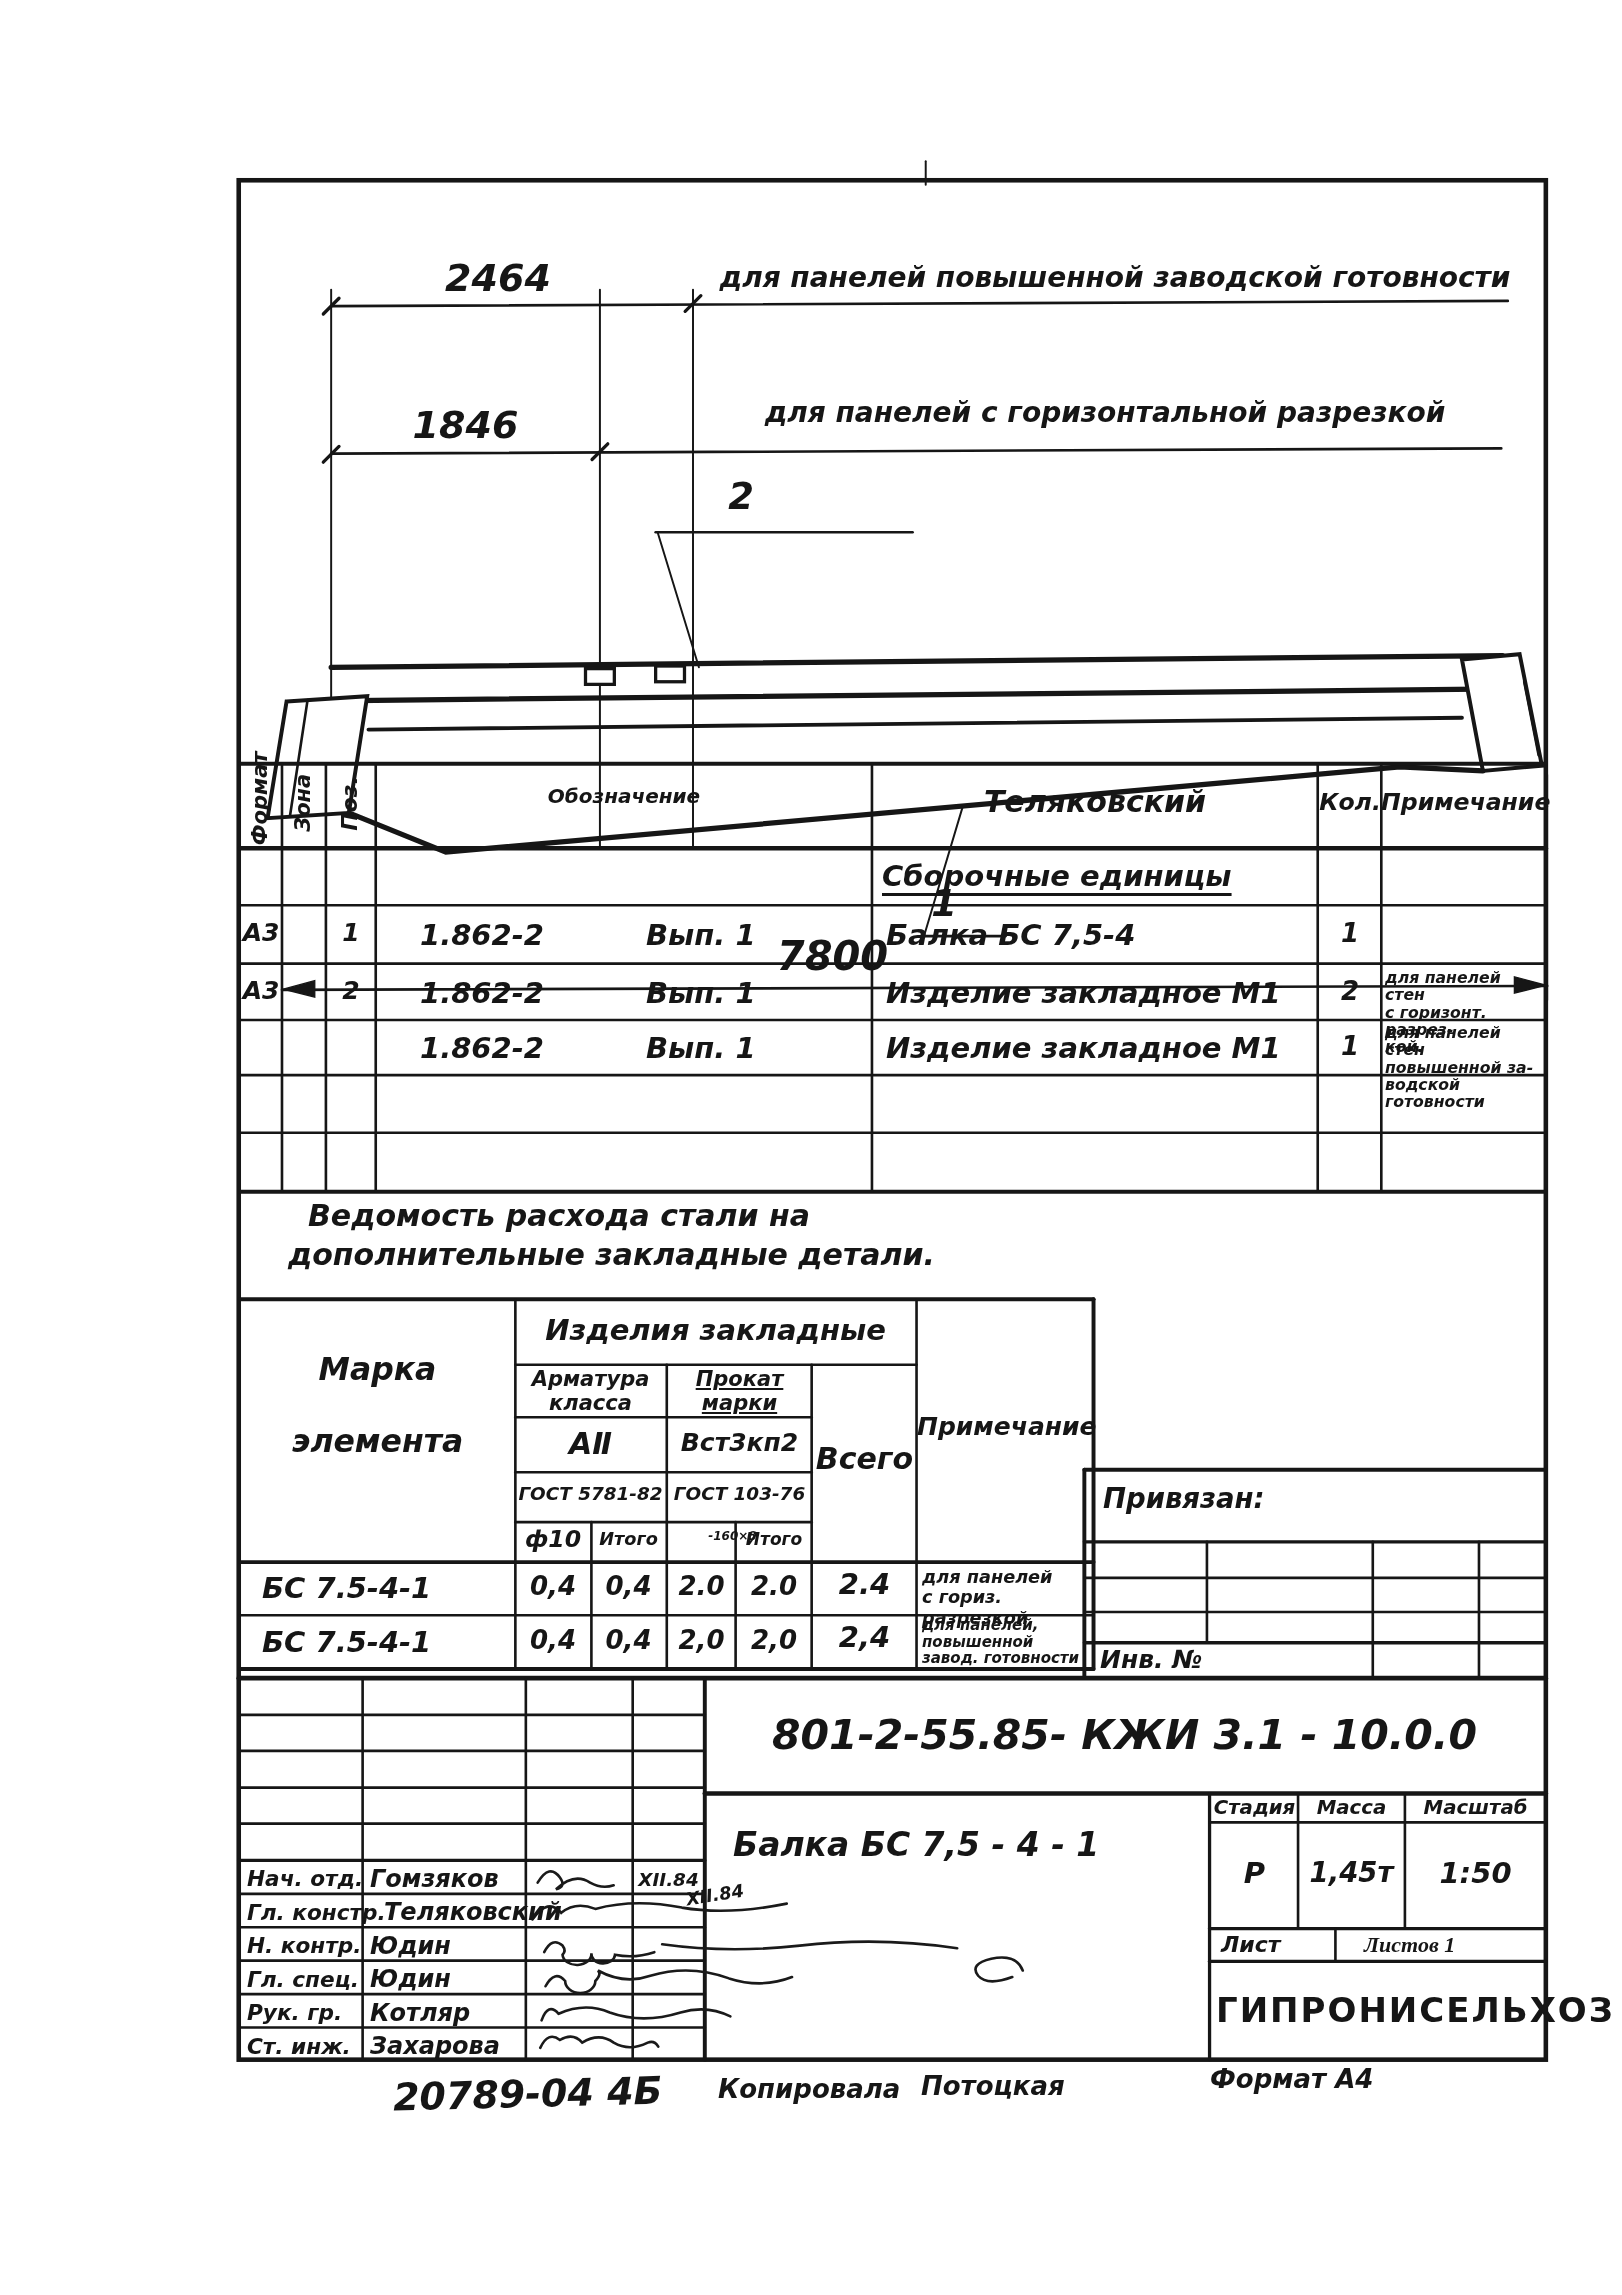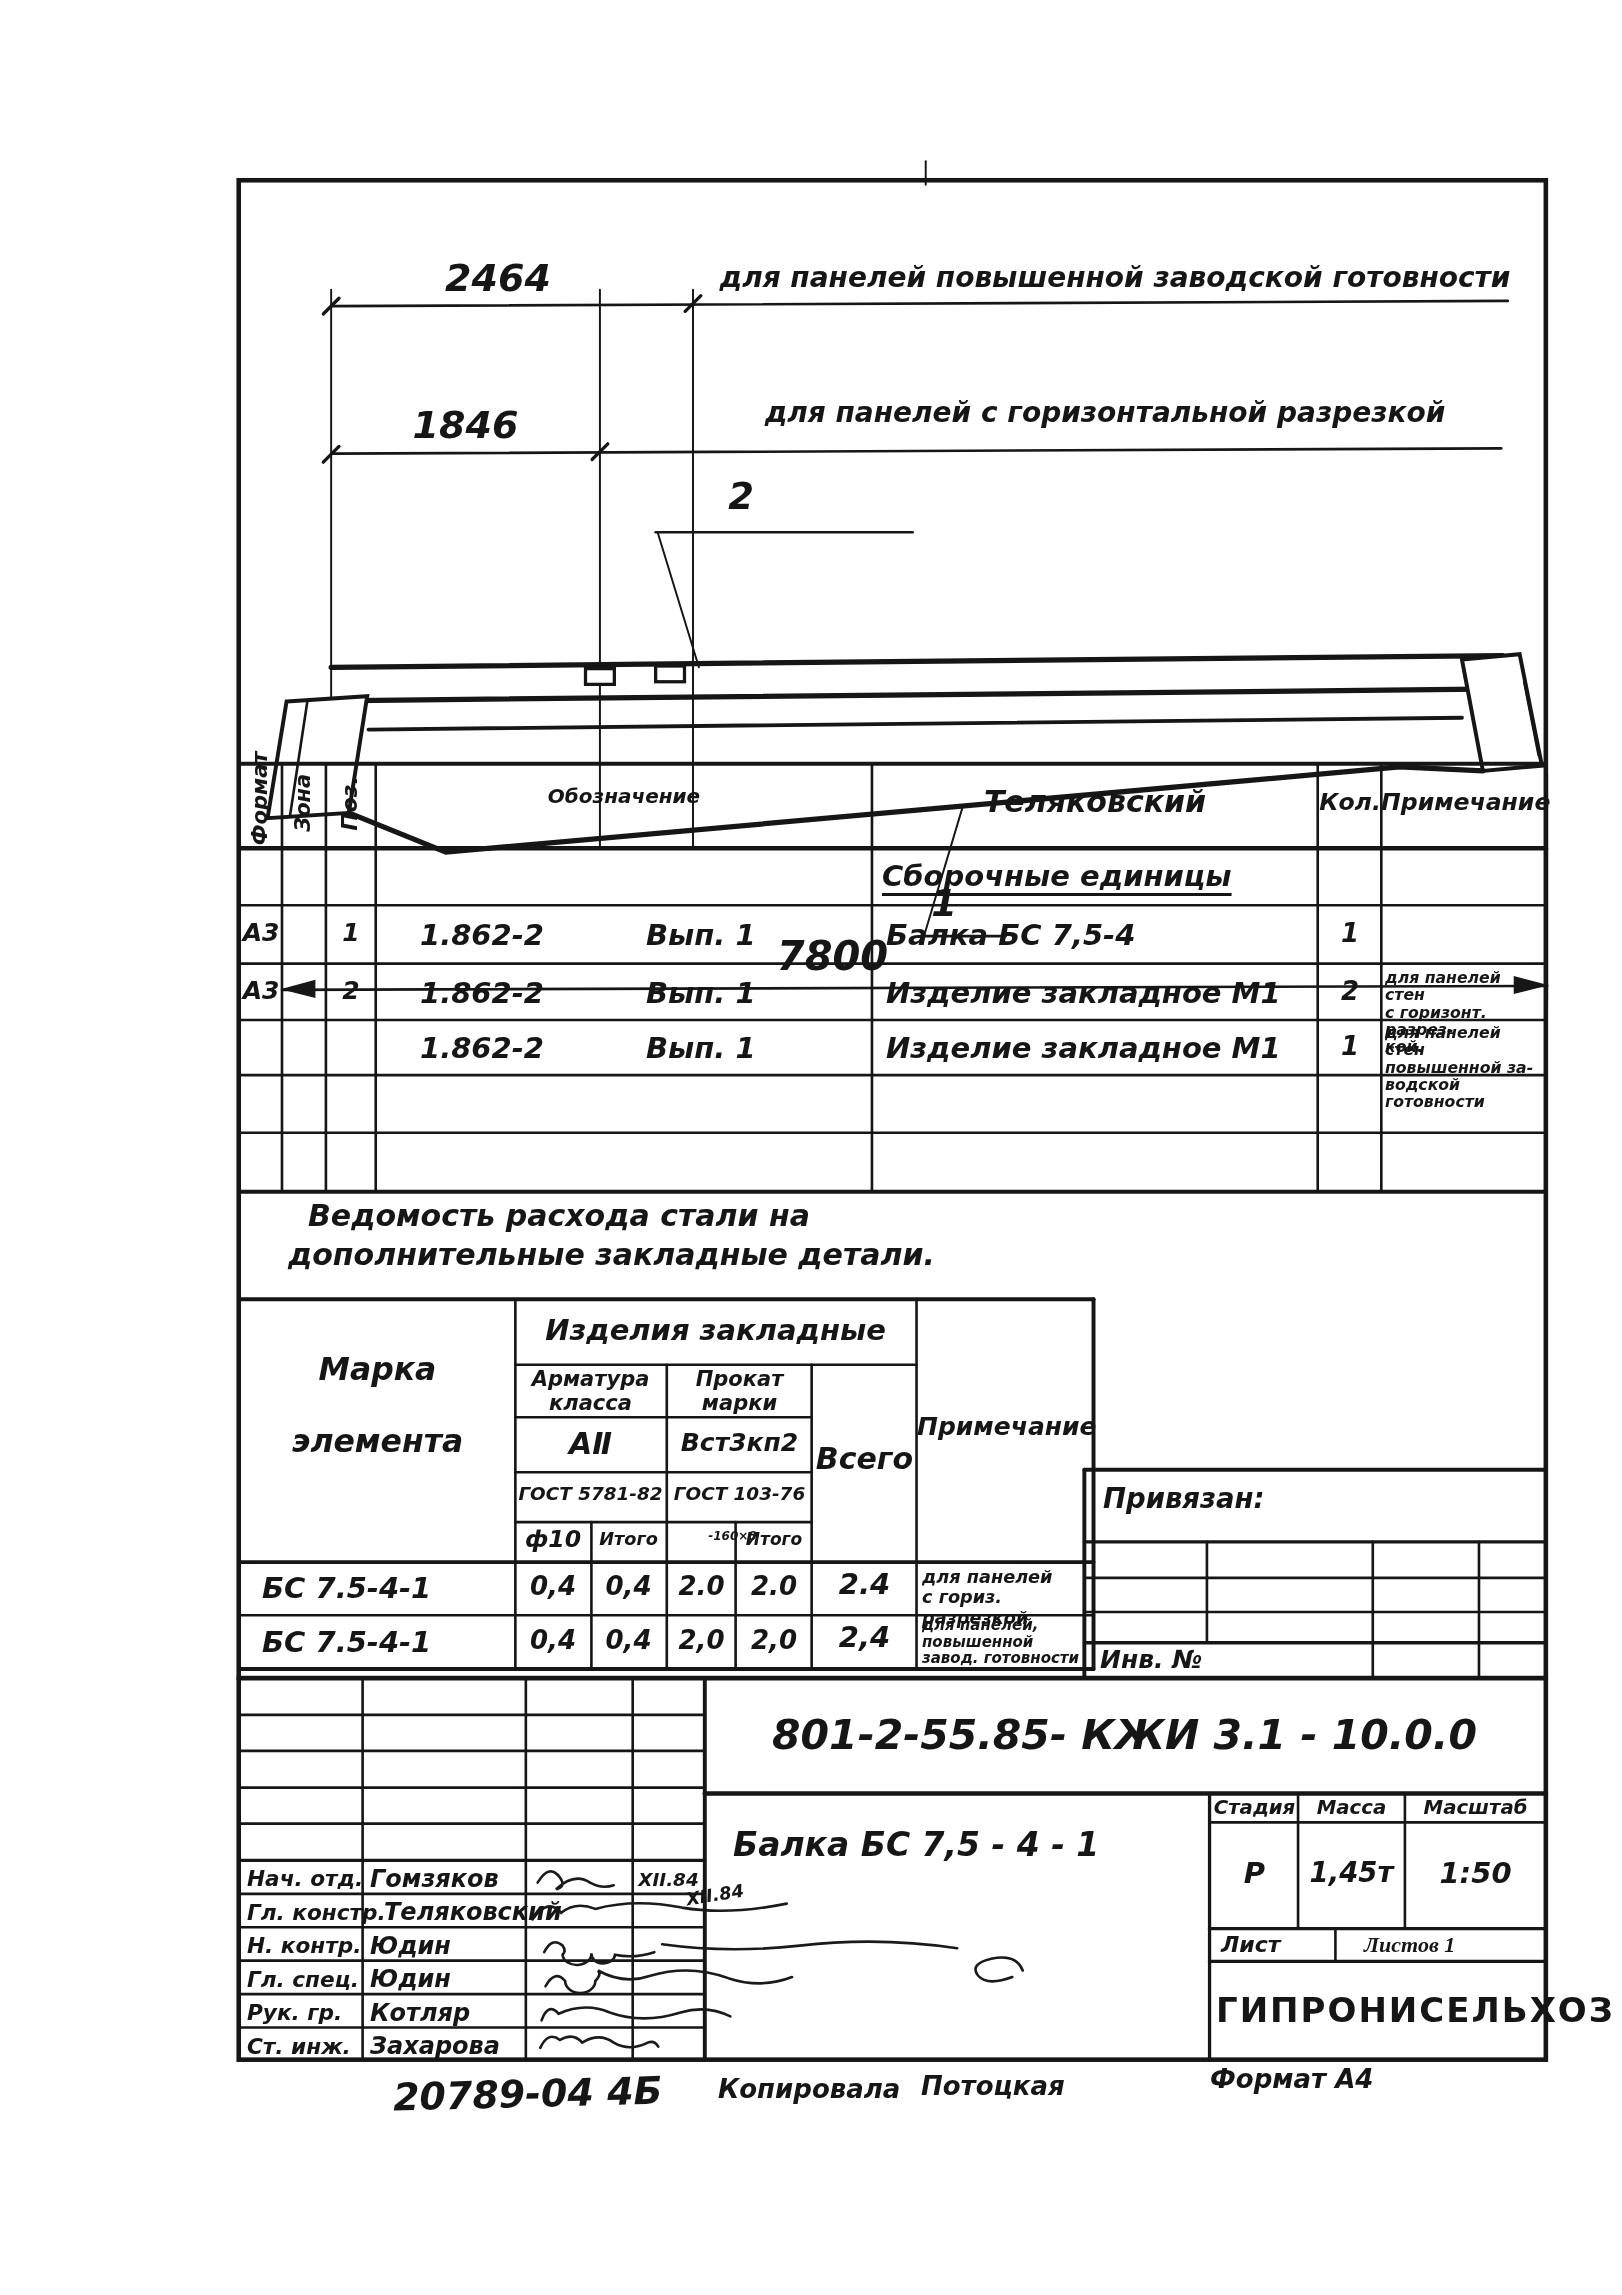--- a/index.html
+++ b/index.html
@@ -183,21 +183,21 @@
 водской готовности</div>
 
   <div class="t" style="left:308px;top:1199px;font-size:30px;">Ведомость расхода стали на</div>
   <div class="t" style="left:288px;top:1238px;font-size:30px;">дополнительные закладные детали.</div>
 
   <div class="t ctr" style="left:240px;top:1352px;width:275px;font-size:31.5px;">Марка</div>
   <div class="t ctr" style="left:240px;top:1424px;width:275px;font-size:31.5px;">элемента</div>
   <div class="t ctr" style="left:515px;top:1314px;width:401px;font-size:29px;">Изделия закладные</div>
   <div class="t ctr pre" style="left:515px;top:1368px;width:151px;font-size:21px;white-space:pre-line;">Арматура
 класса</div>
-  <div class="t ctr pre" style="left:667px;top:1368px;width:145px;font-size:21px;white-space:pre-line;">Прокат
+  <div class="t ctr pre" style="left:667px;top:1368px;width:145px;font-size:21px;white-space:pre-line;text-decoration:underline;">Прокат
 марки</div>
   <div class="t ctr" style="left:515px;top:1427px;width:151px;font-size:30px;">АⅡ</div>
   <div class="t ctr" style="left:667px;top:1429px;width:145px;font-size:25px;">Вст3кп2</div>
   <div class="t ctr" style="left:515px;top:1484px;width:151px;font-size:18.4px;">ГОСТ 5781-82</div>
   <div class="t ctr" style="left:667px;top:1484px;width:145px;font-size:18.4px;">ГОСТ 103-76</div>
   <div class="t ctr" style="left:515px;top:1526px;width:76px;font-size:23.6px;">ф10</div>
   <div class="t ctr" style="left:591px;top:1530px;width:75px;font-size:17.7px;">Итого</div>
   <div class="t ctr" style="left:667px;top:1530px;width:75px;font-size:12px;padding-left:28px;">-160×8</div>
   <div class="t ctr" style="left:736px;top:1530px;width:76px;font-size:17px;">Итого</div>
   <div class="t ctr" style="left:812px;top:1442px;width:105px;font-size:30px;">Всего</div>

